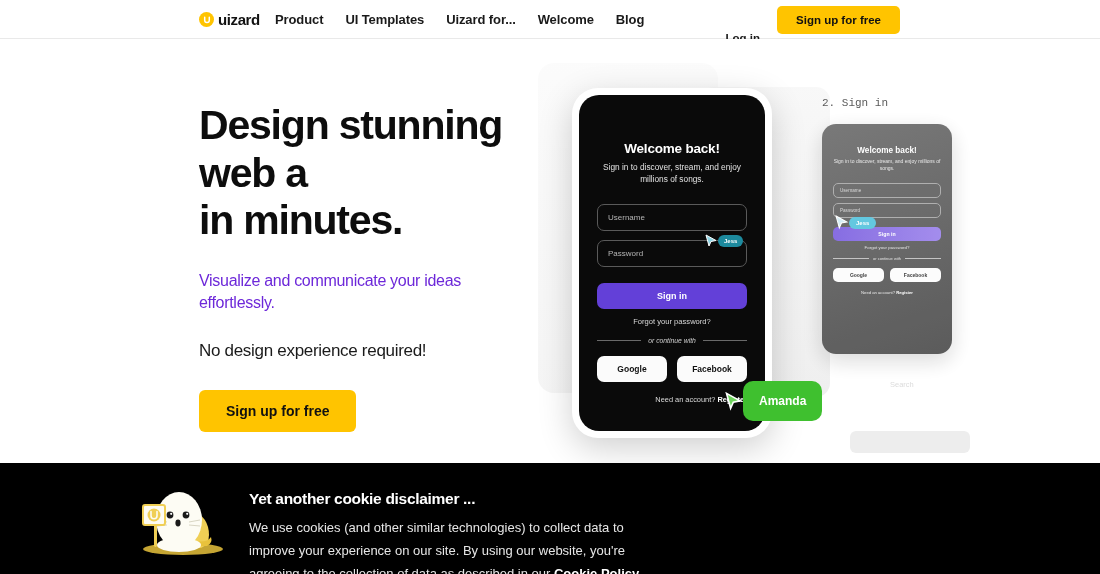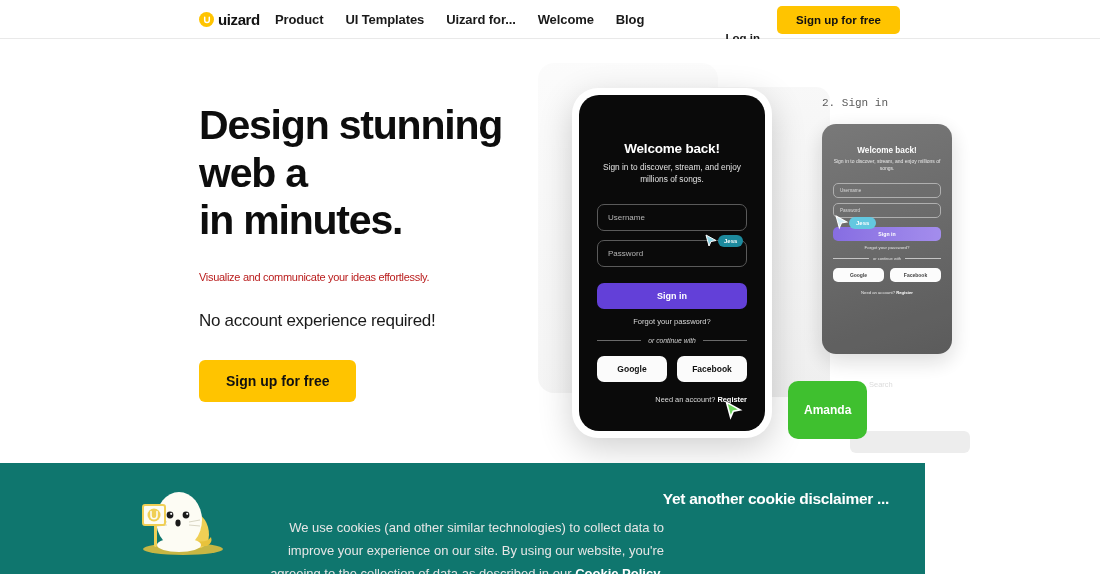--- a/index.html
+++ b/index.html
@@ -61,21 +61,21 @@
     width:1016px; height:424px;
     background:#fff; overflow:hidden;
   }
   .hero-copy { position:absolute; left:199px; top:63px; width:330px; }
   .headline {
     font-size:41px; font-weight:bold; color:#0d0d0d;
     line-height:1.16; letter-spacing:-1.2px;
   }
   .subhead {
     margin-top:25px;
-    font-size:11px; color:#b91c1c; line-height:1.42;
+    font-size:16px; color:#6d28d9; line-height:1.42;
     letter-spacing:-0.3px;
   }
   .subhead2 {
     margin-top:24px;
     font-size:17px; color:#1a1a1a; line-height:1.42;
     letter-spacing:-0.3px;
   }
   .hero-cta {
     margin-top:27px;
     background:#FFC400; color:#111;
@@ -211,45 +211,44 @@
     color:#333; font-size:5px; font-weight:bold;
   }
   .g-need { margin-top:8px; text-align:center; color:#e6e6e6; font-size:4.2px; }
   .g-need b { color:#fff; }
 
   .ghost-label {
     position:absolute; left:302px; top:58px;
     color:#5a5a5a; font-size:11px;font-family:Liberation Mono, monospace;
   }
   .ghost-search {
-    position:absolute; left:349px; top:341px;
+    position:absolute; left:370px; top:341px;
     color:#dcdcdc; font-size:7.5px;
   }
 
   
   .cursor { position:absolute; display:flex; align-items:center; }
   .cursor .badge {
     color:#fff; font-size:7.5px; font-weight:bold;
     border-radius:10px; padding:3px 8px; white-space:nowrap;
   }
   .cur-jess { left:185px; top:195px; }
   .cur-jess .badge { background:#1d8a9e; font-size:6px; padding:3px 6px; }
   .cur-jess2 { left:315px; top:176px; }
   .cur-jess2 .badge { background:#63c8e0; font-size:6px; padding:3px 7px; }
   .cur-amanda { left:205px; top:342px; }
-  .cur-amanda .badge { background:#3FC02F; font-size:12px; padding:22px 16px;margin-left:45px; }
+  .cur-amanda .badge { background:#3FC02F; font-size:12px; padding:13px 16px; }
 
   .arrow-svg { display:block; }
 
   
   .cookie {
     position:absolute; left:0; top:463px;
-    width:925px; height:111px;
-    background:#0f766e;
-    text-align:right;
+    width:1100px; height:111px;
+    background:#000000;
   }
   .cookie-mascot {
     position:absolute; left:133px; top:16px;
     width:92px; height:78px;
   }
   .cookie-text { position:absolute; left:249px; top:27px; width:640px; }
   .cookie-title {
     color:#fff; font-size:15.5px; font-weight:bold; letter-spacing:-0.3px;
   }
   .cookie-body {
@@ -289,21 +288,21 @@
 
   <div class="hero">
 
     <div class="hero-copy">
       <h1 class="headline">
         <span>Design stunning</span><br>
         <span>web a</span><br>
         <span>in minutes.</span>
       </h1>
       <div class="subhead">Visualize and communicate your ideas effortlessly.</div>
-      <div class="subhead2">No account experience required!</div>
+      <div class="subhead2">No design experience required!</div>
       <button class="hero-cta">Sign up for free</button>
     </div>
 
     <div class="art">
 
       <div class="panel-far"></div>
       <div class="panel-mid"></div>
       <div class="panel-tab"></div>
       <div class="panel-chip"></div>
       <div class="panel-strip"></div>

